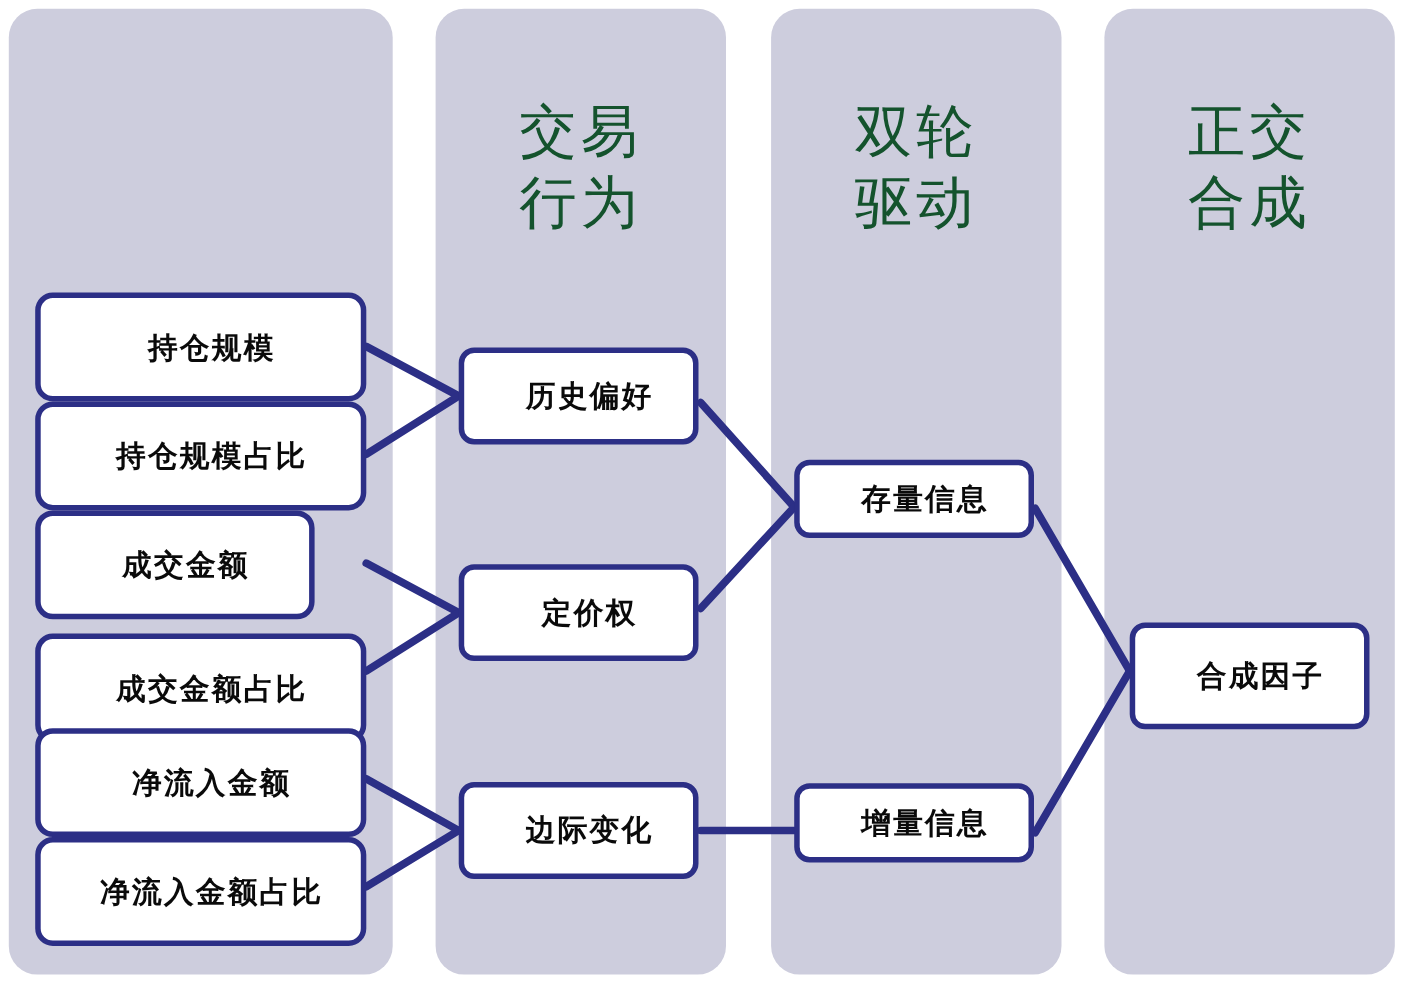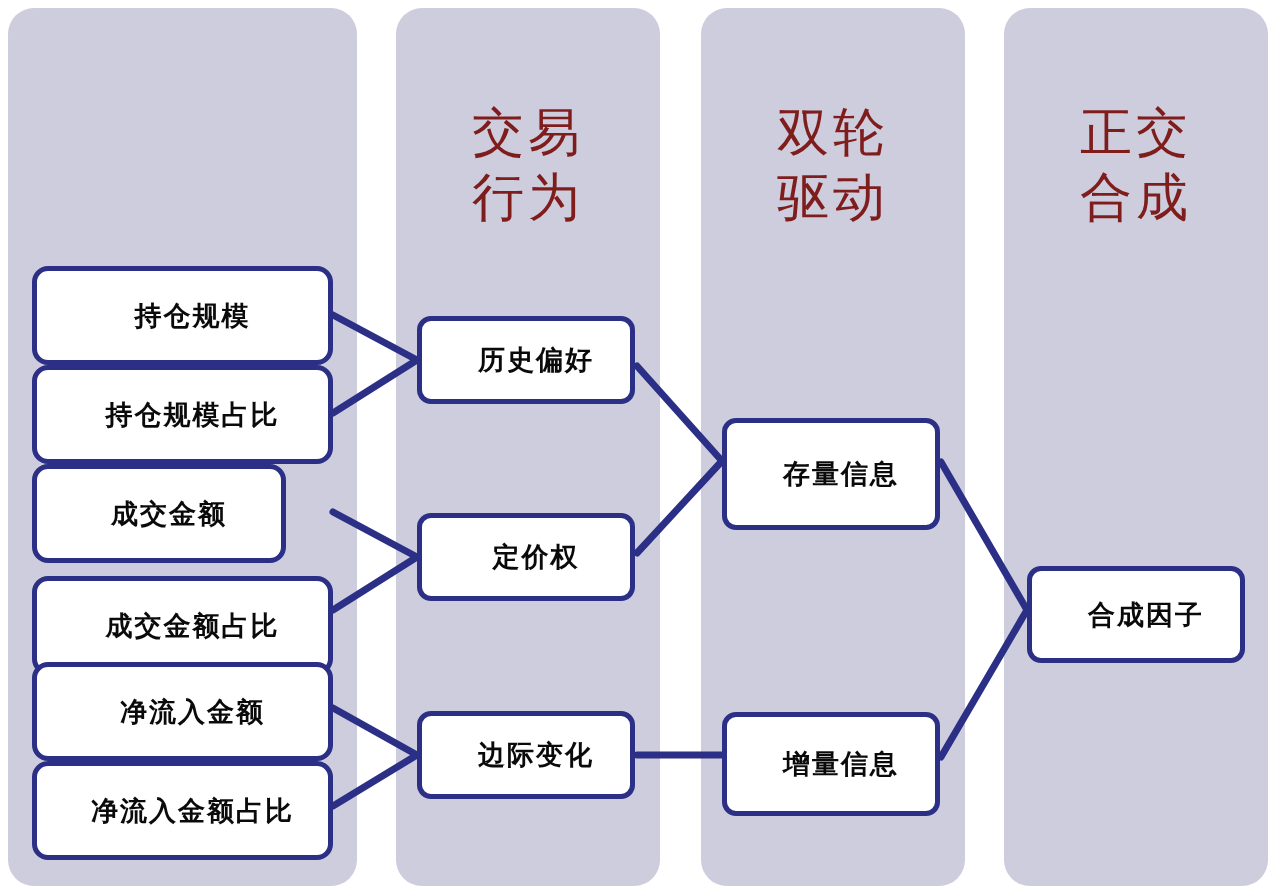--- a/index.html
+++ b/index.html
@@ -20,29 +20,28 @@
   .band {
     position: absolute;
     background: #cdcddd;
     border-radius: 26px;
   }
   .band-title {
     position: absolute;
     left: 0;
     right: 0;
     text-align: center;
-    color: #7f1d1d;
+    color: #14532d;
     font-size: 52px;
     line-height: 1.25;
     font-weight: 400;
     letter-spacing: 4px;
     font-family: "Liberation Serif", "DejaVu Serif", serif;
     white-space: pre-line;
     pointer-events: none;
-    margin-top: 12px;
   }
   
   #links {
     position: absolute;
     left: 0;
     top: 0;
     width: 1275px;
     height: 894px;
   }
   
@@ -113,18 +112,18 @@
   <div class="node stacked" style="left:32px; top:365px; width:301px; height:99px;">持仓规模占比</div>
   <div class="node stacked" style="left:32px; top:464px; width:254px; height:99px;">成交金额</div>
   <div class="node stacked" style="left:32px; top:576px; width:301px; height:99px;">成交金额占比</div>
   <div class="node stacked" style="left:32px; top:662px; width:301px; height:99px;">净流入金额</div>
   <div class="node stacked" style="left:32px; top:761px; width:301px; height:99px;">净流入金额占比</div>
 
   <div class="node mid" style="left:417px; top:316px; width:218px; height:88px;">历史偏好</div>
   <div class="node mid" style="left:417px; top:513px; width:218px; height:88px;">定价权</div>
   <div class="node mid" style="left:417px; top:711px; width:218px; height:88px;">边际变化</div>
 
-  <div class="node mid" style="left:722px; top:418px; width:218px; height:112px;">存量信息</div>
-  <div class="node mid" style="left:722px; top:712px; width:218px; height:104px;">增量信息</div>
+  <div class="node mid" style="left:722px; top:418px; width:218px; height:71px;">存量信息</div>
+  <div class="node mid" style="left:722px; top:712px; width:218px; height:72px;">增量信息</div>
 
   <div class="node mid" style="left:1027px; top:566px; width:218px; height:97px;">合成因子</div>
 
 </div>
 
 </body></html>

